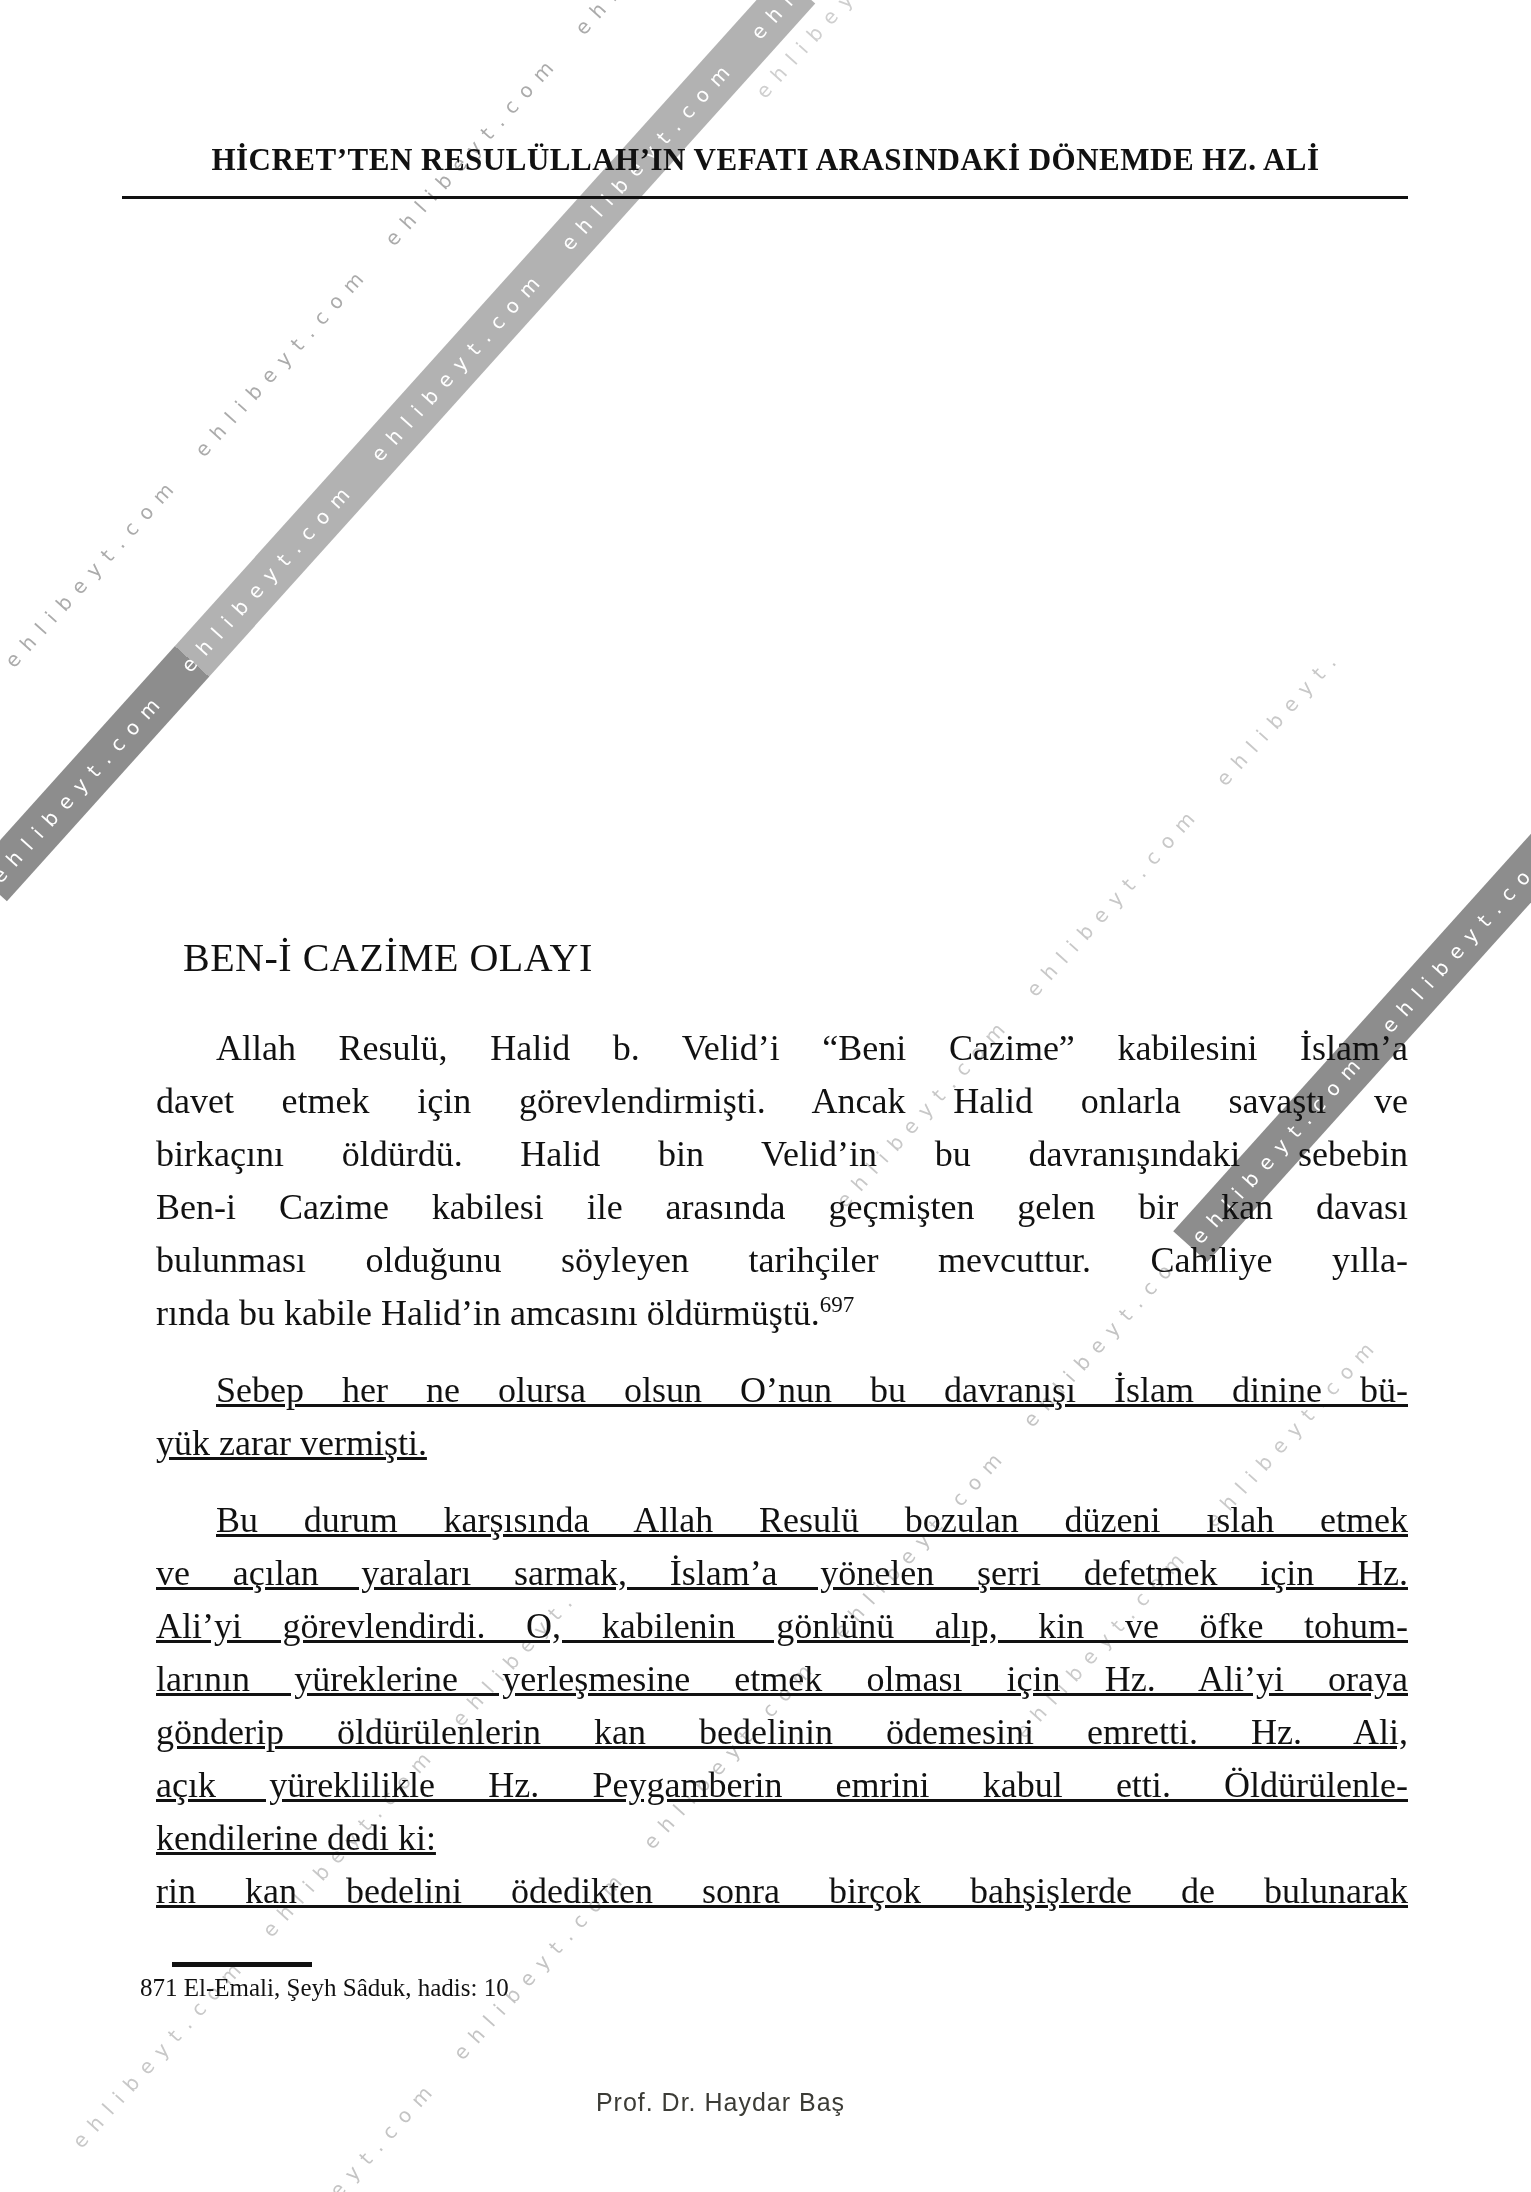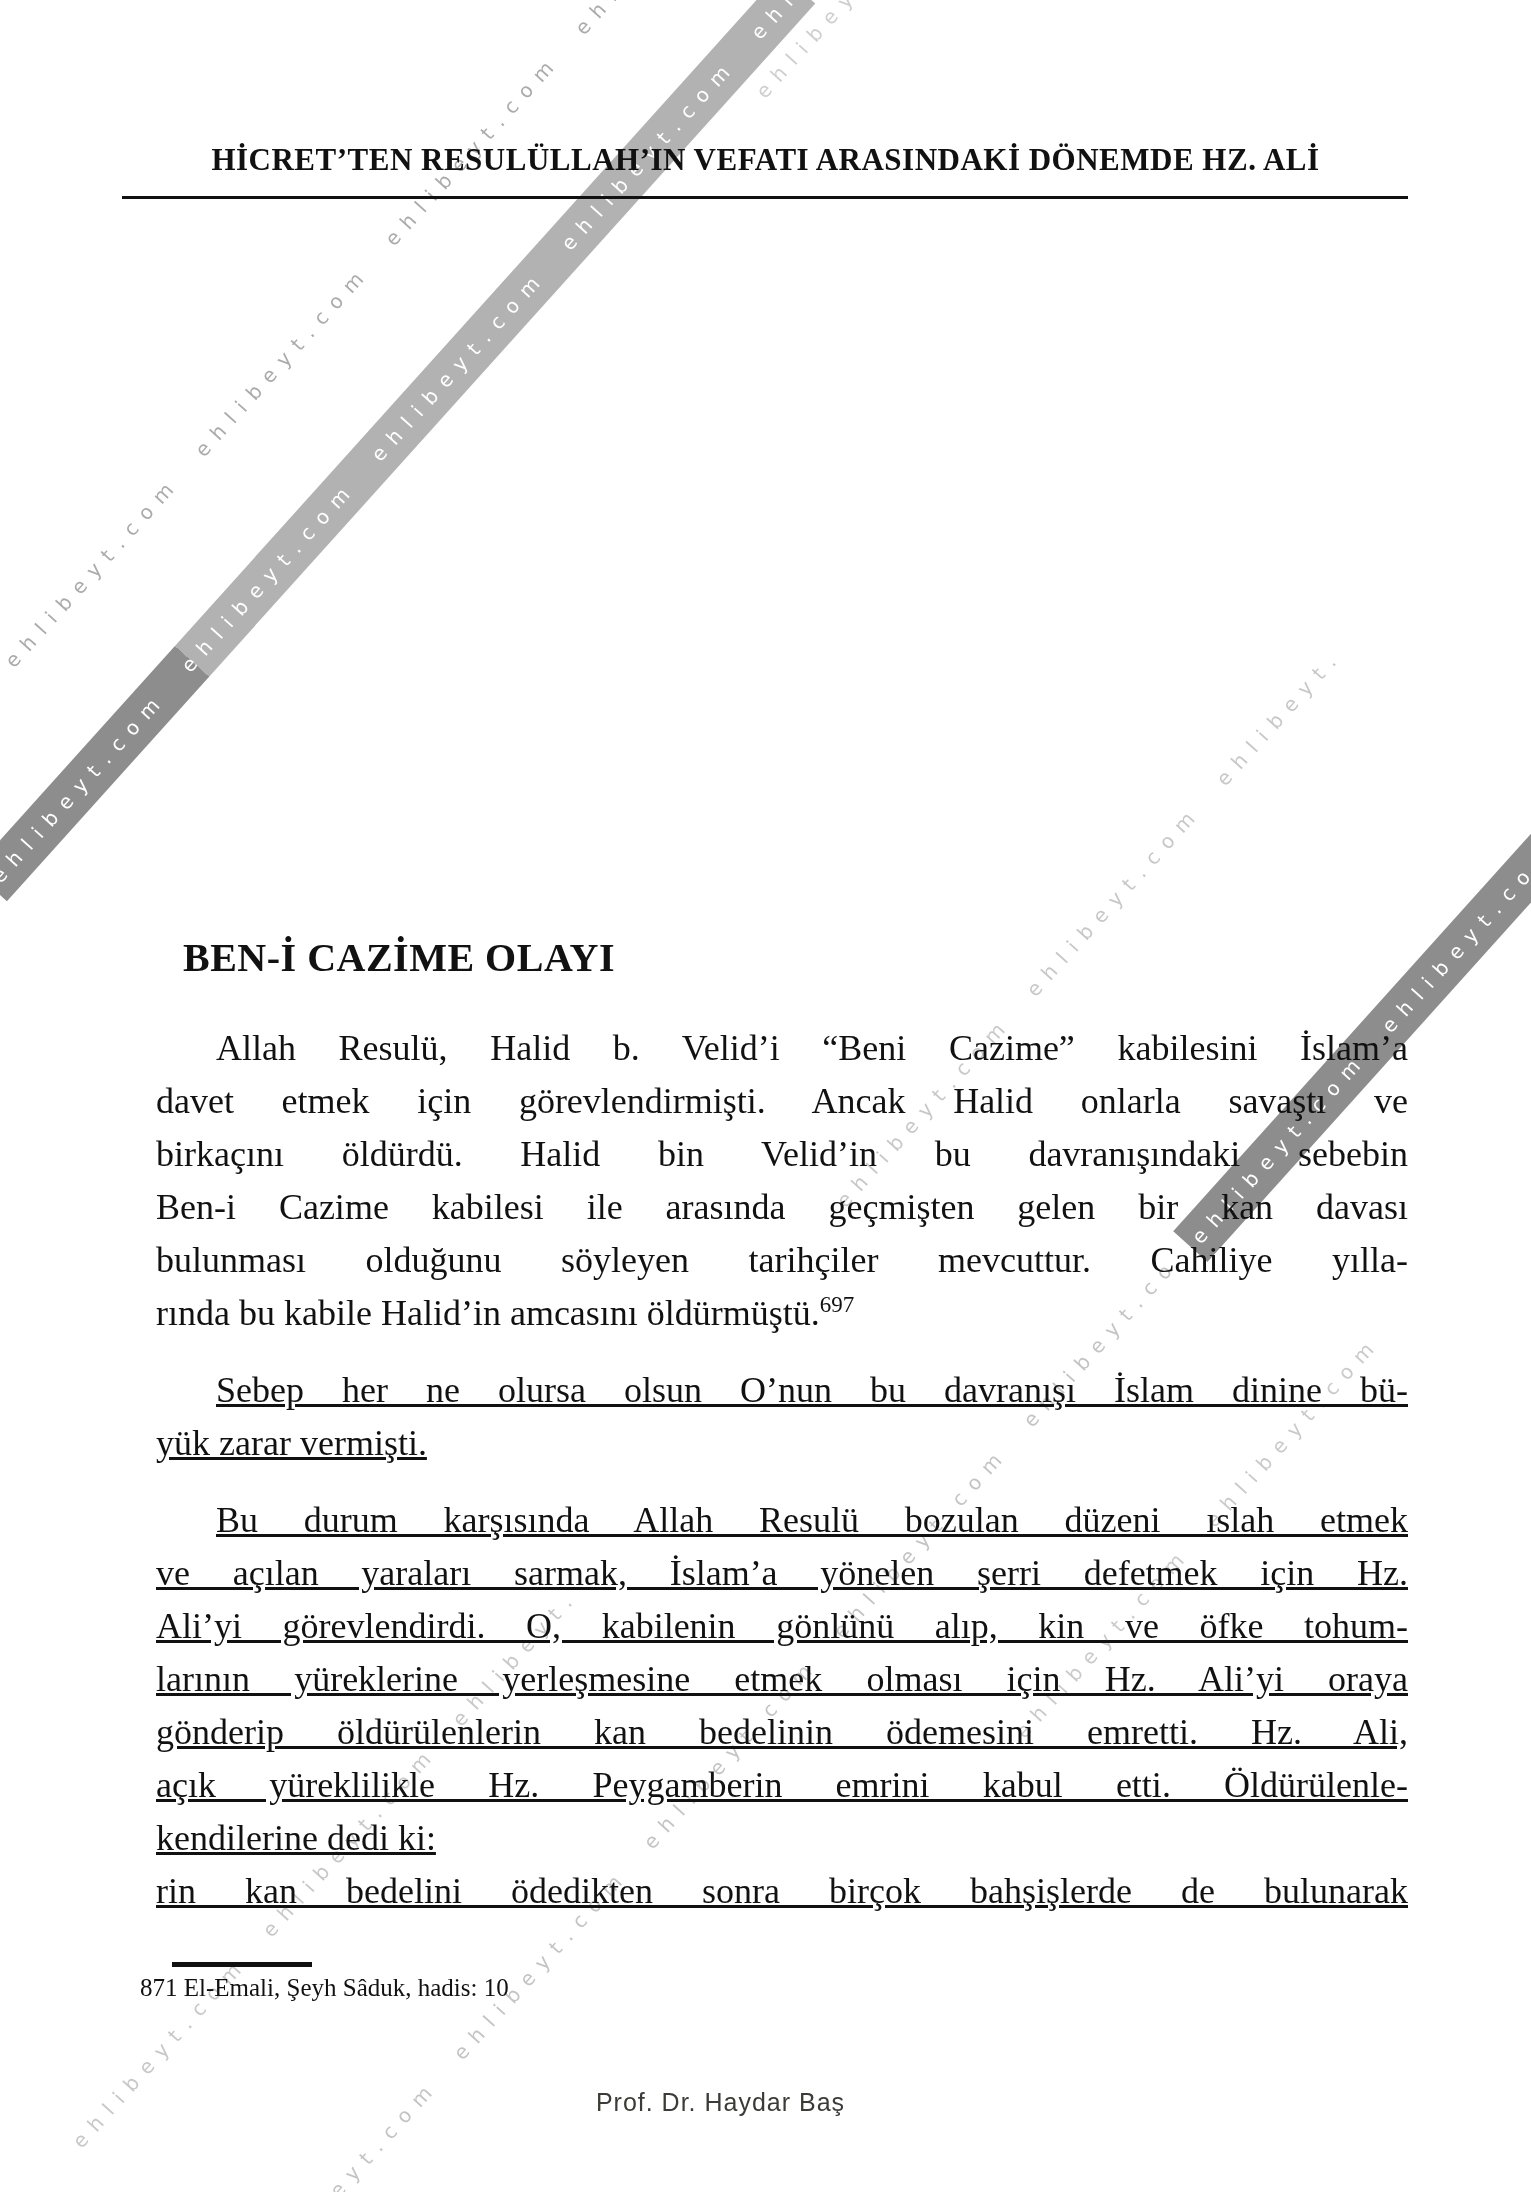--- a/index.html
+++ b/index.html
@@ -17,21 +17,21 @@
   .wm-ribbon{color:#ffffff;padding-left:8px;}
   .wm-ribbon-long{background:linear-gradient(to right,#8d8d8d 0%,#8d8d8d 25%,#b2b2b2 25%,#b2b2b2 100%);}
   .wm-ribbon-dark{background:#8d8d8d;}
   
   .layer{position:absolute;z-index:2;}
   .header-title{
     top:142px;left:123px;width:1285px;text-align:center;
     font-weight:bold;font-size:31px;letter-spacing:0.5px;
   }
   .header-rule{top:196px;left:122px;width:1286px;height:3px;background:#111;}
-  .section-title{top:934px;left:183px;font-weight:bold;font-size:40px;letter-spacing:0.5px;}
+  .section-title{top:934px;left:183px;font-weight:normal;font-size:40px;letter-spacing:0.5px;}
   .body-text{top:1022px;left:123px;width:1285px;font-size:36px;line-height:53px;}
   .para{margin:0;}
   .para + .para{margin-top:24px;text-decoration:underline;}
   .bline{text-align:justify;text-align-last:justify;margin-left:33px;}
   .bline.ind{padding-left:60px;}
   .bline.last{text-align:left;text-align-last:left;}
   .fref{font-size:23px;vertical-align:super;line-height:0;}
   .footnote-rule{top:1962px;left:172px;width:140px;height:5px;background:#111;}
   .footnote-text{top:1972px;left:140px;font-size:25px;line-height:32px;}
   .footer-line{

